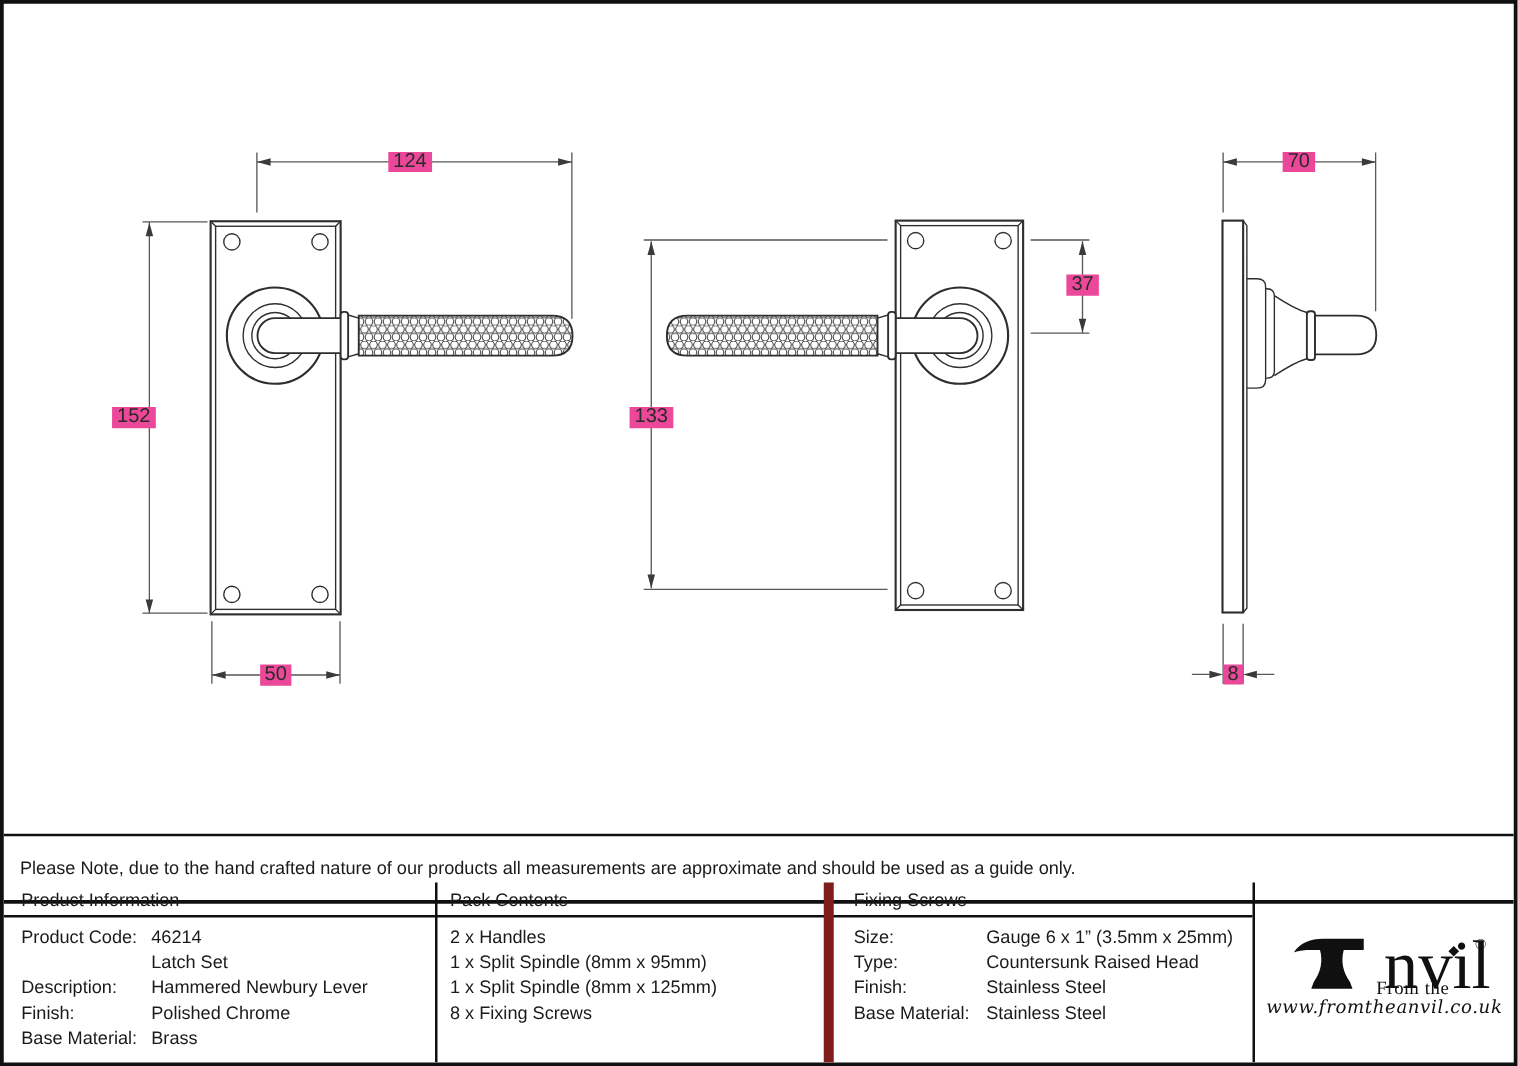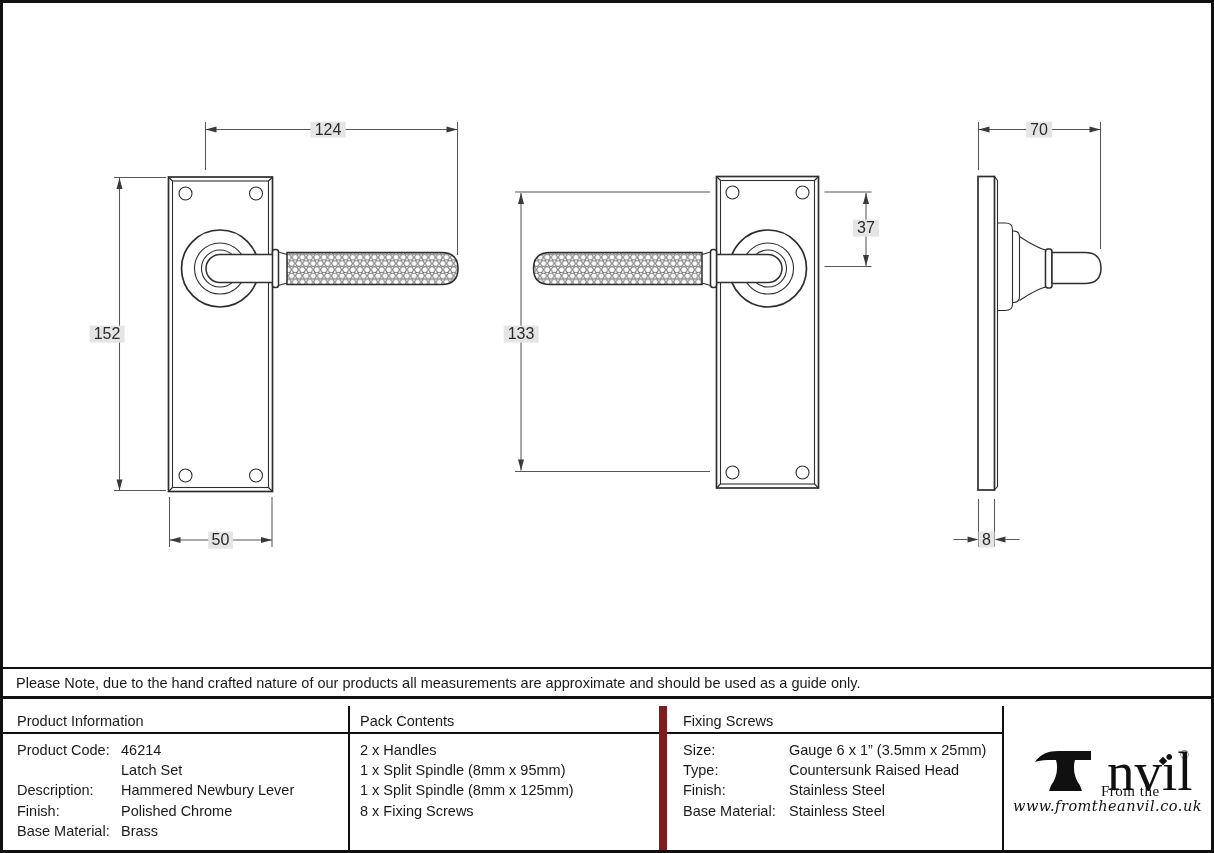--- a/index.html
+++ b/index.html
@@ -6,25 +6,25 @@
   body { background: #fff; font-family: "Liberation Sans", sans-serif; }
   .sheet {
     position: relative; width: 1214px; height: 853px;
     background: #fff; border: 3px solid #101010; overflow: hidden;
     color: #1a1a1a;
   }
   .drawing-area { position: absolute; left: 0; top: 0; width: 1208px; height: 664px; }
   .drawing-area svg { position: absolute; left: 0; top: 0; }
   .dim-label {
     position: absolute; transform: translate(-50%, -50%);
-    background: #e5e5e5; padding: 0 4px; font-size: 16px; color: #2a2a2a;
+    background: #ec4899; padding: 0 4px; font-size: 16px; color: #2a2a2a;
     line-height: 1.05; white-space: nowrap;
   }
   .note-row {
-    position: absolute; left: 0; right: 0; top: 664px; height: 32px;
+    position: absolute; left: 0; right: 0; top: 664px; height: 56px;
     border-top: 2px solid #101010; border-bottom: 3px solid #101010;
     display: flex; align-items: center; padding-left: 13px;
     font-size: 14.5px;
   }
   .info-table { position: absolute; left: 0; right: 0; top: 703px; bottom: 0; }
   .tcol { position: absolute; top: 0; bottom: 0; }
   .col-product { left: 0; width: 417px; }
   .col-pack    { left: 345px; width: 311px; border-left: 2px solid #101010; }
   .col-fixing  { left: 656px; width: 343px; border-left: 8px solid #7f1d1d; }
   .col-logo    { left: 999px; right: 0; border-left: 2px solid #101010; }

